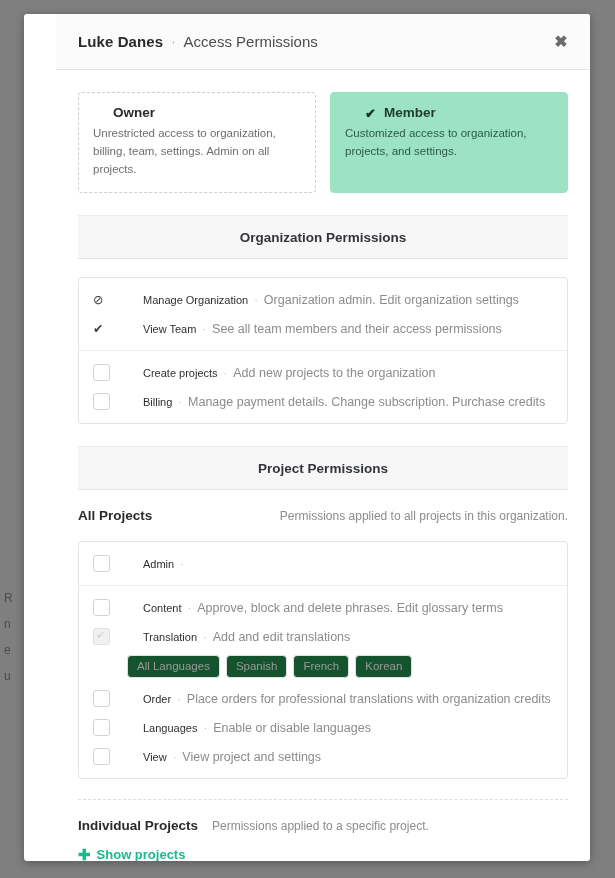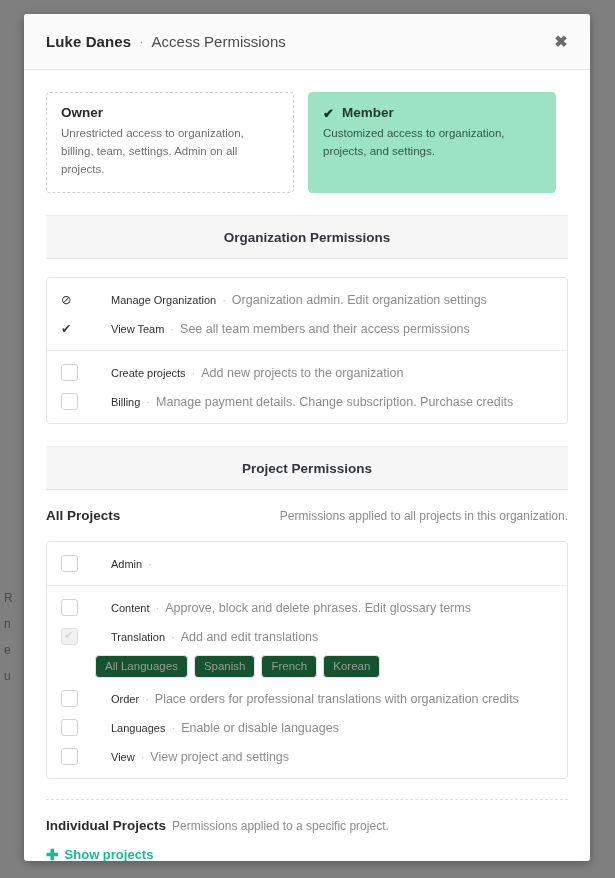--- a/index.html
+++ b/index.html
@@ -20,21 +20,21 @@
   .bg-strip div { height: 26px; }
 
   .modal {
     position: absolute;
     left: 24px; top: 14px;
     width: 566px; height: 847px;
     background: #ffffff;
     border-radius: 3px;
     box-shadow: 0 2px 10px rgba(0,0,0,.30);
     overflow: hidden;
-    display: flex; flex-direction: column;
+    display: flex; flex-direction: column; padding-left: 32px;
   }
 
   
   .modal-header {
     position: relative;
     height: 56px; flex: 0 0 56px;
     background: #fbfbfb;
     border-bottom: 1px solid #e6e6e6;
     display: flex; align-items: center;
     padding: 0 22px;
@@ -58,21 +58,21 @@
 
   
   .roles { display: flex; gap: 14px; padding-top: 22px; }
   .role-card {
     width: 248px; min-height: 68px;
     border-radius: 4px;
     padding: 12px 14px 14px 14px;
   }
   .role-card.owner { background: #fff; border: 1px dashed #cfcfcf; }
   .role-card.member { background: #9ce3c5; border: 1px solid #9ce3c5; }
-  .role-name { font-size: 13.5px; font-weight: bold; color: #2b2b2b; margin-bottom: 5px; display: flex; align-items: flex-end; }
+  .role-name { font-size: 13.5px; font-weight: bold; color: #2b2b2b; margin-bottom: 5px; display: flex; align-items: flex-end; margin-left: 20px; }
   .role-card.member .role-name { color: #1f3b31; }
   .role-check { margin-right: 8px; font-size: 13px; color: #14342a; line-height: 1; }
   .role-desc { font-size: 11.5px; color: #6f6f6f; line-height: 1.55; }
   .role-card.member .role-desc { color: #2f5a4b; }
 
   
   .section-band {
     margin-top: 22px;
     height: 44px;
     background: #f7f7f7;
@@ -136,21 +136,21 @@
     color: #9a9a9a;
     font-size: 11.5px;
     padding: 4px 9px 5px 9px;
     cursor: pointer;
     white-space: nowrap;
   }
 
   
   .sub-head { display: flex; align-items: baseline; padding-top: 18px; justify-content: space-between; }
   .sub-title { font-size: 13.5px; font-weight: bold; color: #2b2b2b; }
-  .sub-desc  { font-size: 12px; color: #8c8c8c; margin-left: 6px; }
+  .sub-desc  { font-size: 12px; color: #8c8c8c; margin-left: 14px; }
 
   
   .dash-divider {
     margin-top: 20px;
     border-top: 1px dashed #dedede;
   }
   .indiv-head { display: flex; align-items: baseline; padding-top: 18px; }
   .show-link {
     margin-top: 14px;
     display: inline-flex; align-items: center;

